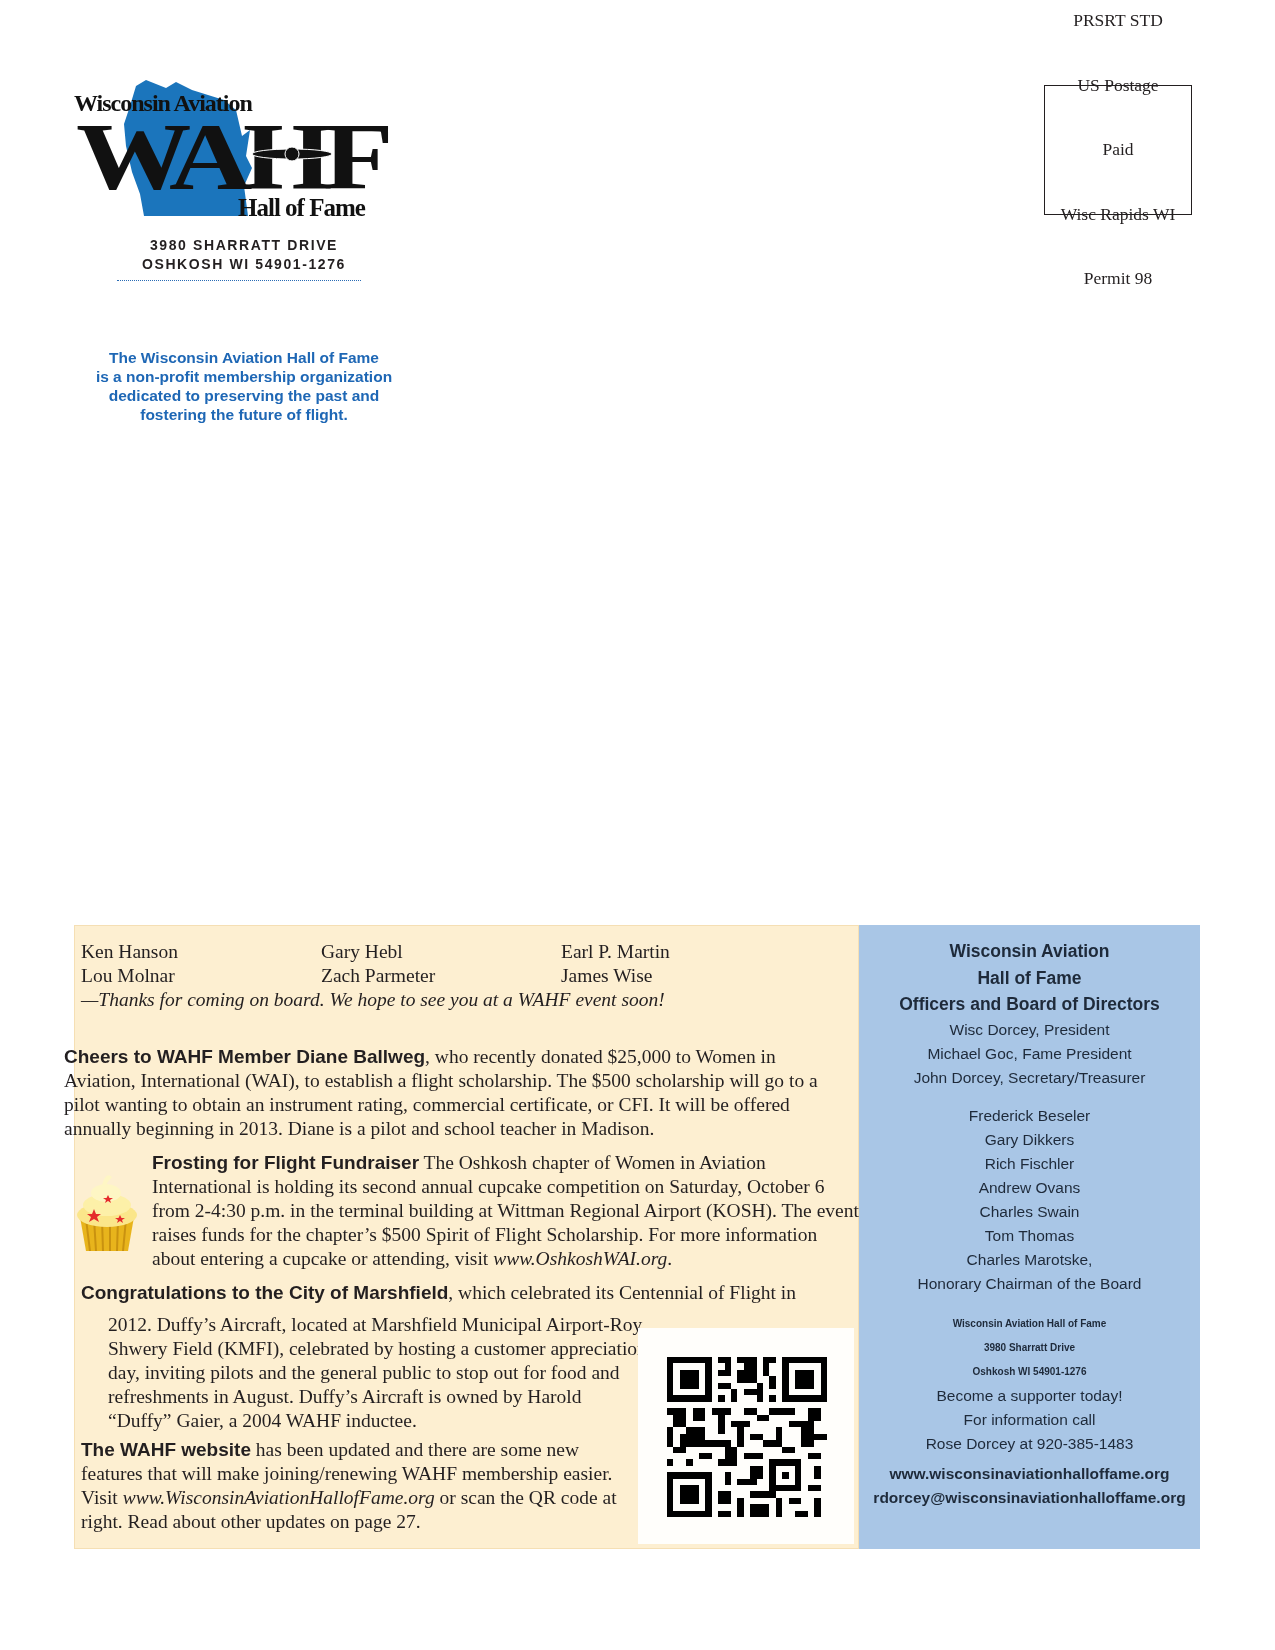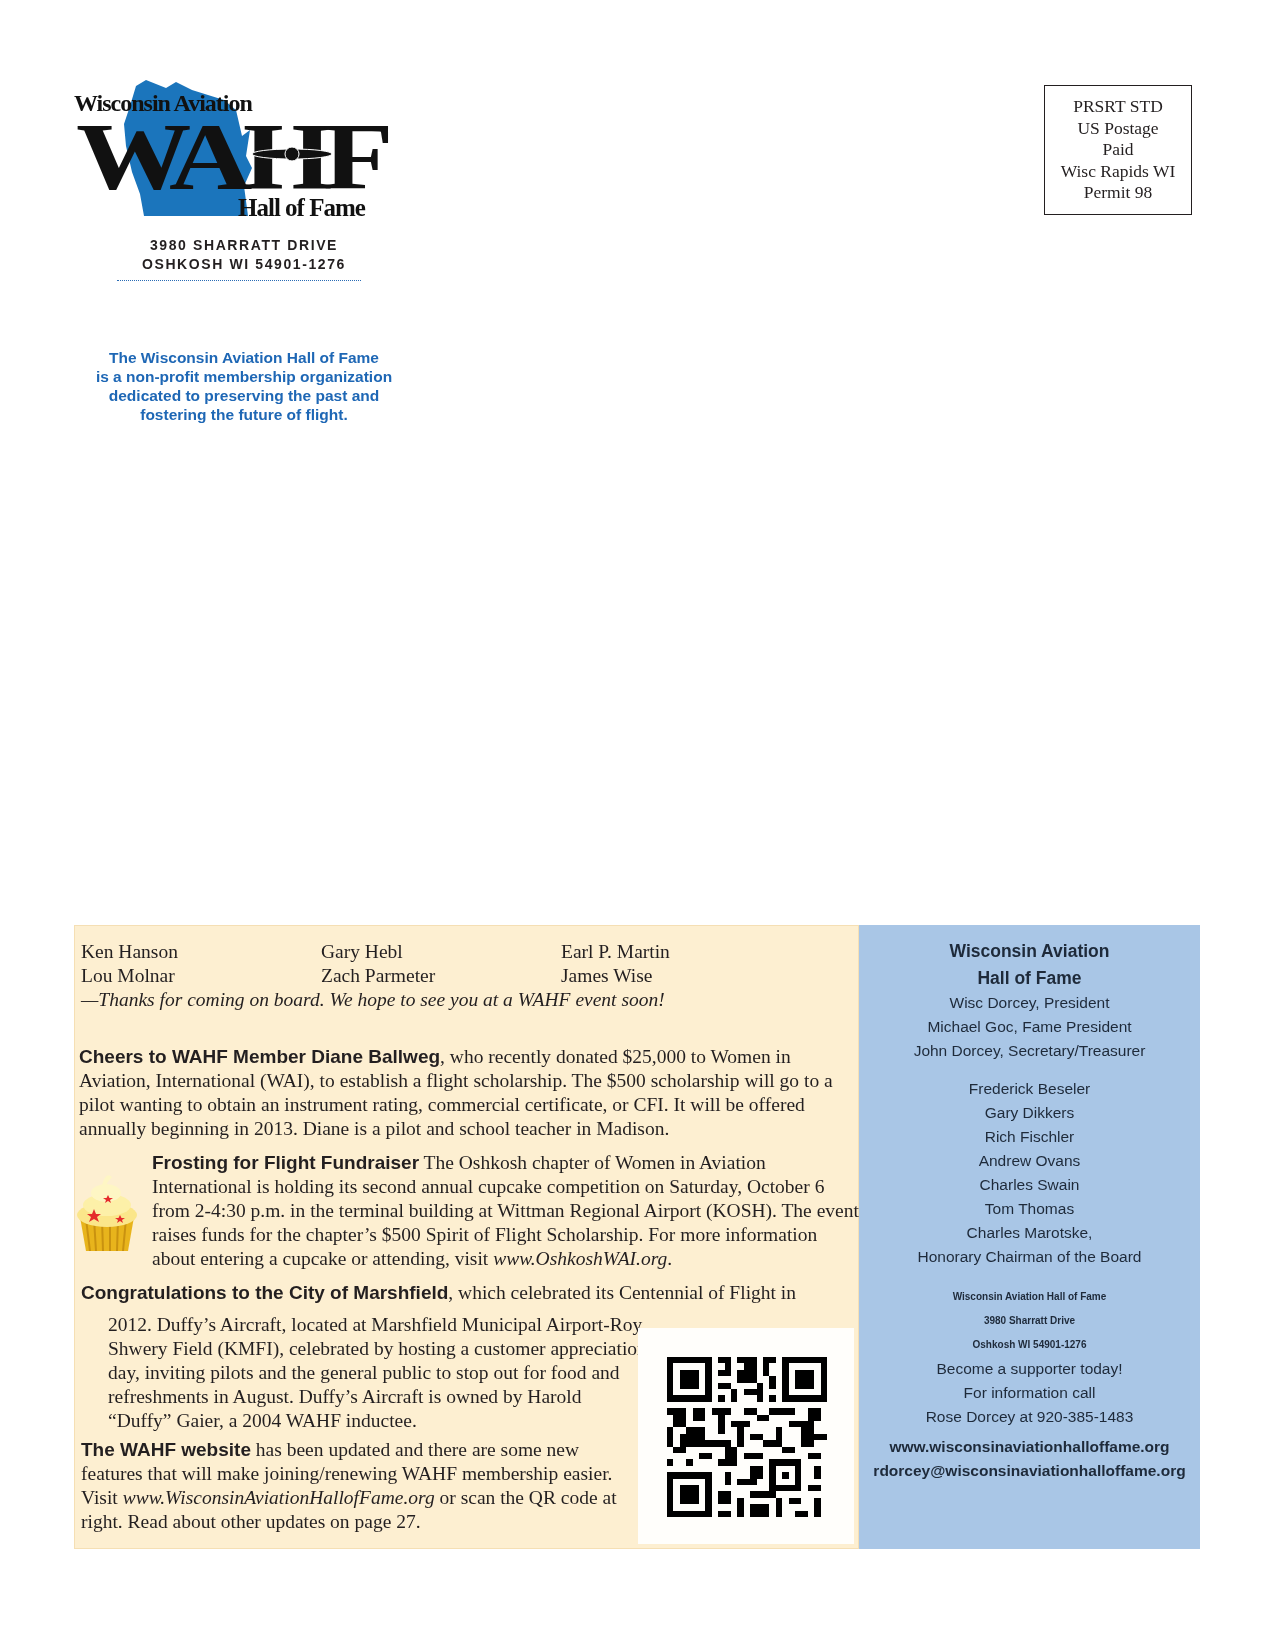--- a/index.html
+++ b/index.html
@@ -22,38 +22,38 @@
   .mission {
     position: absolute; left: 74px; top: 307px; width: 340px; text-align: center;
     font-family: "Liberation Sans", sans-serif; font-weight: bold; font-size: 15.5px;
     line-height: 19px; color: #1e67b5; margin-top: 41px;
   }
   
   .postage {
     position: absolute; left: 1044px; top: 85px; width: 148px; height: 130px;
     border: 1.5px solid #231f20; box-sizing: border-box;
     display: flex; flex-direction: column; align-items: center; justify-content: center;
-    font-family: "Liberation Serif", serif; font-size: 17.5px; line-height: 21.5px; color: #231f20;
+    font-family: "Liberation Serif", serif; font-size: 17.5px; line-height: 21.5px; color: #231f20; gap: 43px;
   }
   
   .cream {
     position: absolute; left: 74px; top: 925px; width: 785px; height: 624px;
     background: #fdefd1; border: 1px solid #f5dfb4; box-sizing: border-box;
   }
   .blue {
     position: absolute; left: 859px; top: 925px; width: 341px; height: 624px;
     background: #a9c6e6;
   }
   .col { position: absolute; }
   .p { font-size: 19.5px; line-height: 24px; color: #231f20; margin: 0; }
   .sans-b { font-family: "Liberation Sans", sans-serif; font-weight: bold; font-size: 19px; }
   .it { font-style: italic; }
   .welcome { left: 81px; top: 940px; width: 770px; }
   .names { display: grid; grid-template-columns: 240px 240px 280px; }
-  .cheers { left: 79px; top: 1045px; width: 778px; }
+  .cheers { left: 64px; top: 1045px; width: 778px; }
   .frosting { left: 152px; top: 1151px; width: 708px; }
   .cupcake { position: absolute; left: 72px; top: 1167px; width: 70px; height: 88px; }
   .marsh-1 { left: 81px; top: 1281px; width: 778px; }
   .marsh-2 { left: 81px; top: 1313px; width: 540px; margin-left: 27px; }
   .website { left: 81px; top: 1438px; width: 540px; }
   .qr-box {
     position: absolute; left: 638px; top: 1328px; width: 216px; height: 216px;
     background: #fffefb;
   }
   .qr-box svg { position: absolute; left: 29px; top: 29px; width: 160px; height: 160px; }
@@ -235,20 +235,21 @@
       <rect x="8" y="24" width="2" height="1"></rect>
         <rect x="13" y="23" width="3" height="2"></rect>
         <rect x="20" y="24" width="2" height="1"></rect>
     </g>
   </svg>
 </div>
 
 <div class="board">
   <div class="h">Wisconsin Aviation</div>
   <div class="h">Hall of Fame</div>
+  <div class="h">Officers and Board of Directors</div>
   <div class="r">Wisc Dorcey, President</div>
   <div class="r">Michael Goc, Fame President</div>
   <div class="r">John Dorcey, Secretary/Treasurer</div>
   <div class="gap"></div>
   <div class="r">Frederick Beseler</div>
   <div class="r">Gary Dikkers</div>
   <div class="r">Rich Fischler</div>
   <div class="r">Andrew Ovans</div>
   <div class="r">Charles Swain</div>
   <div class="r">Tom Thomas</div>

